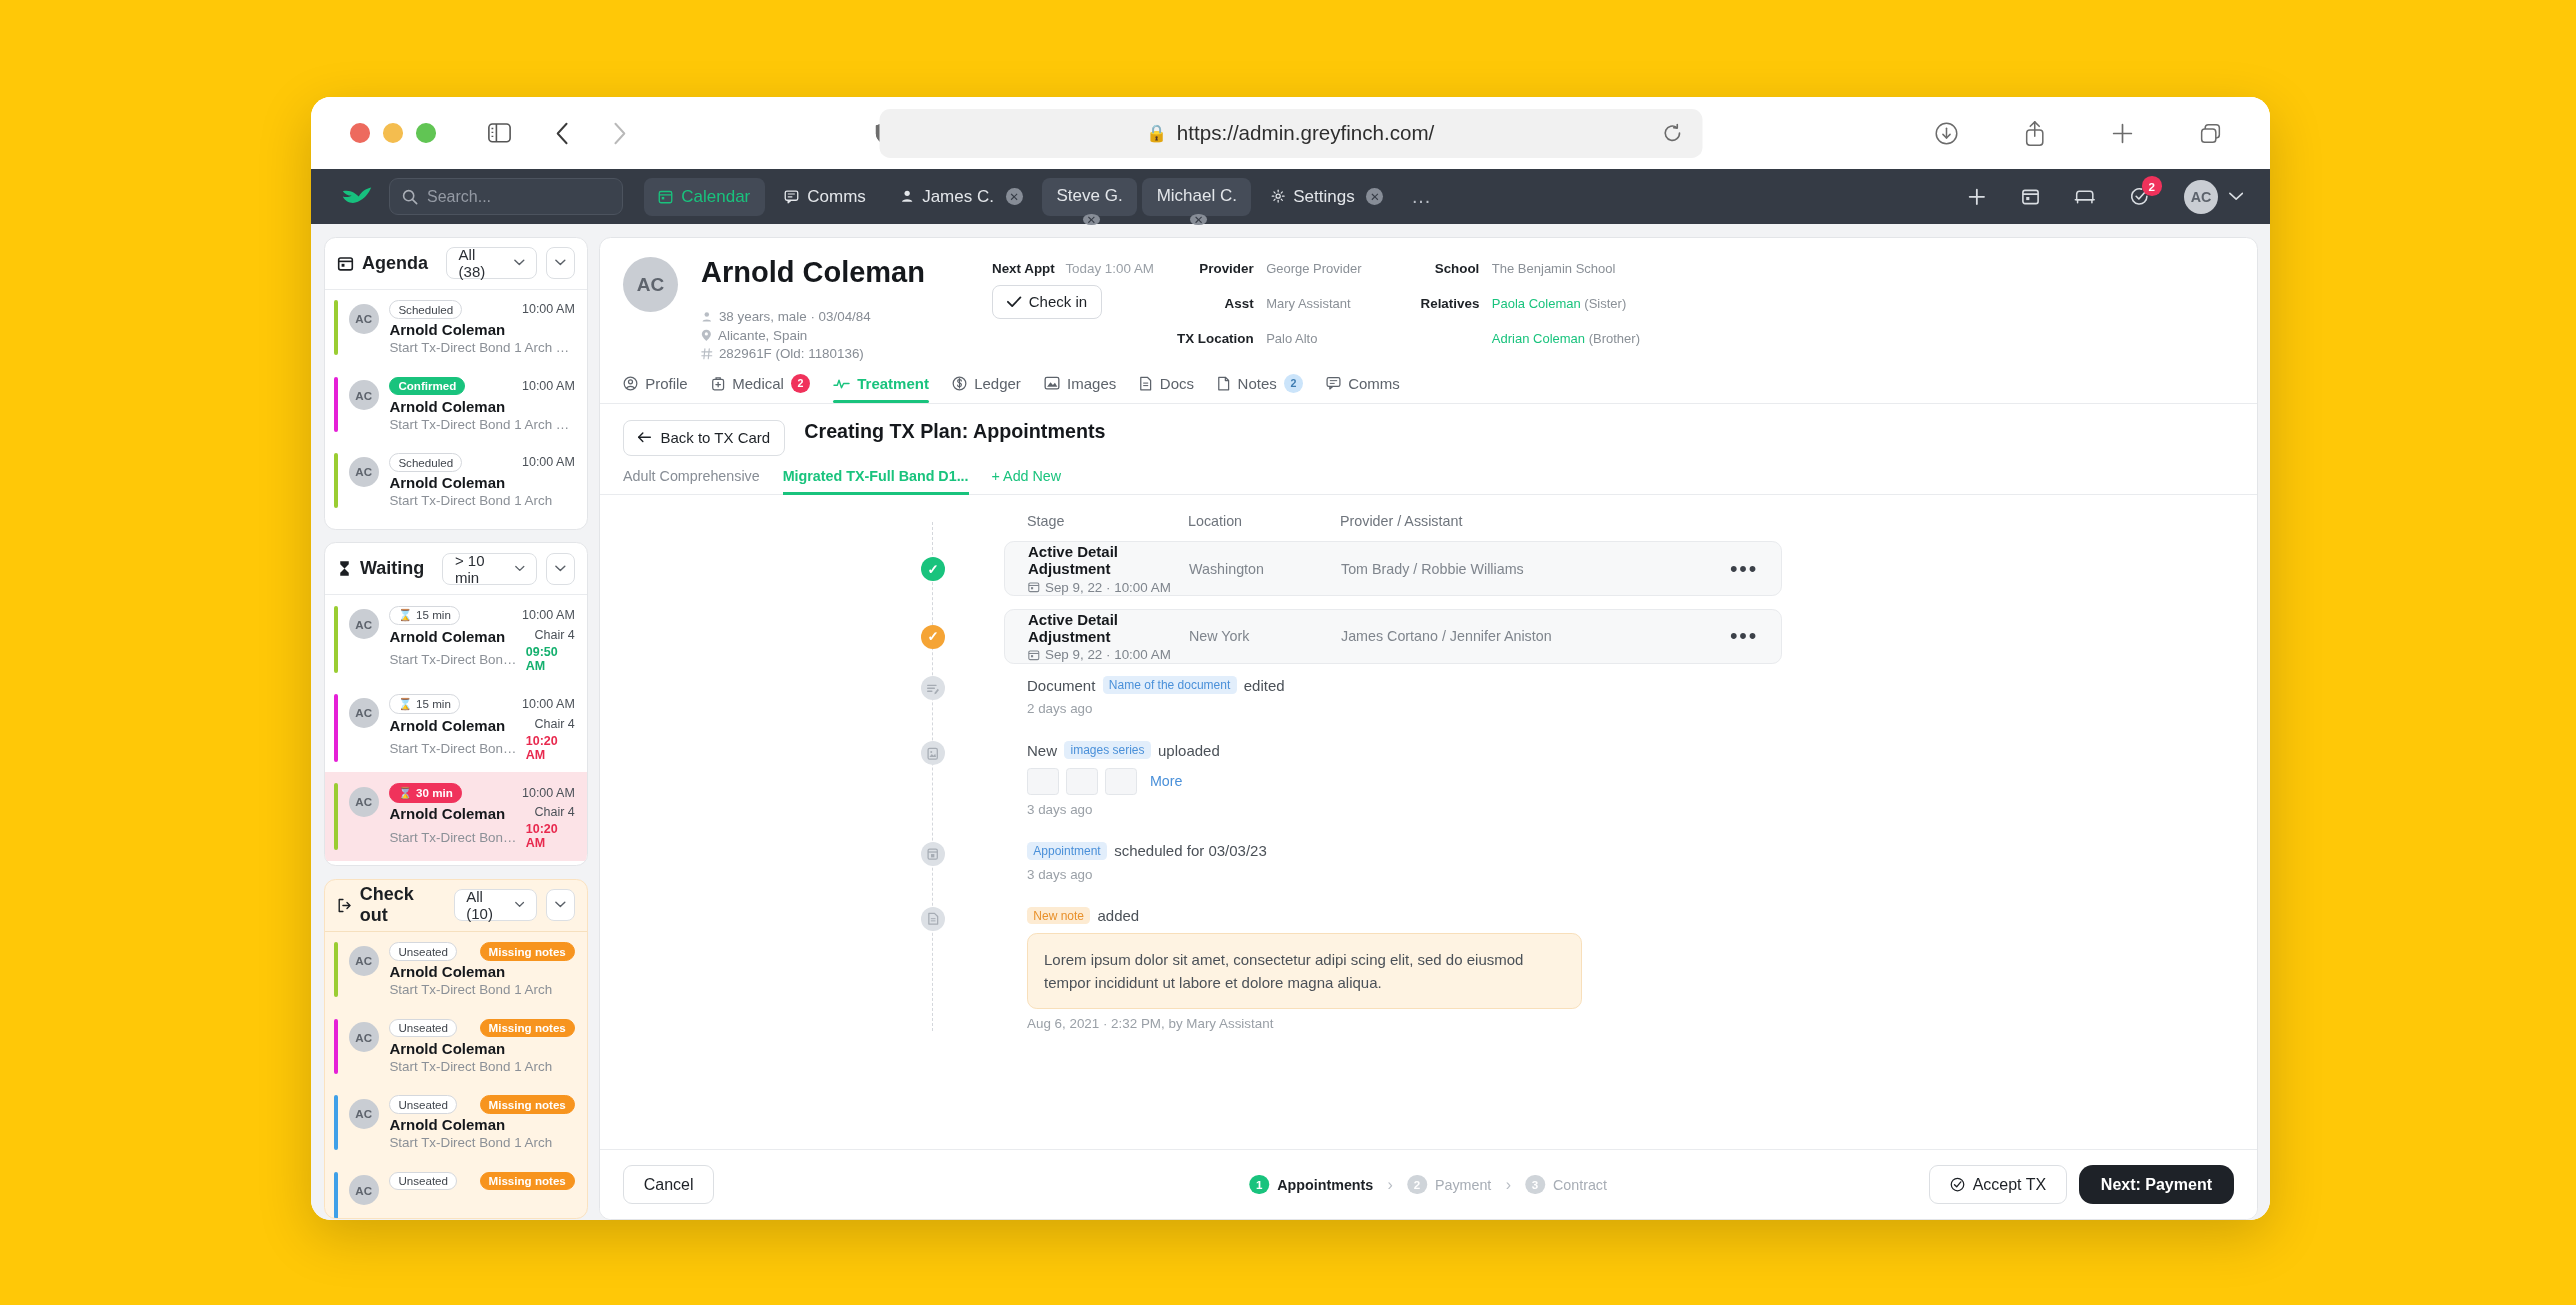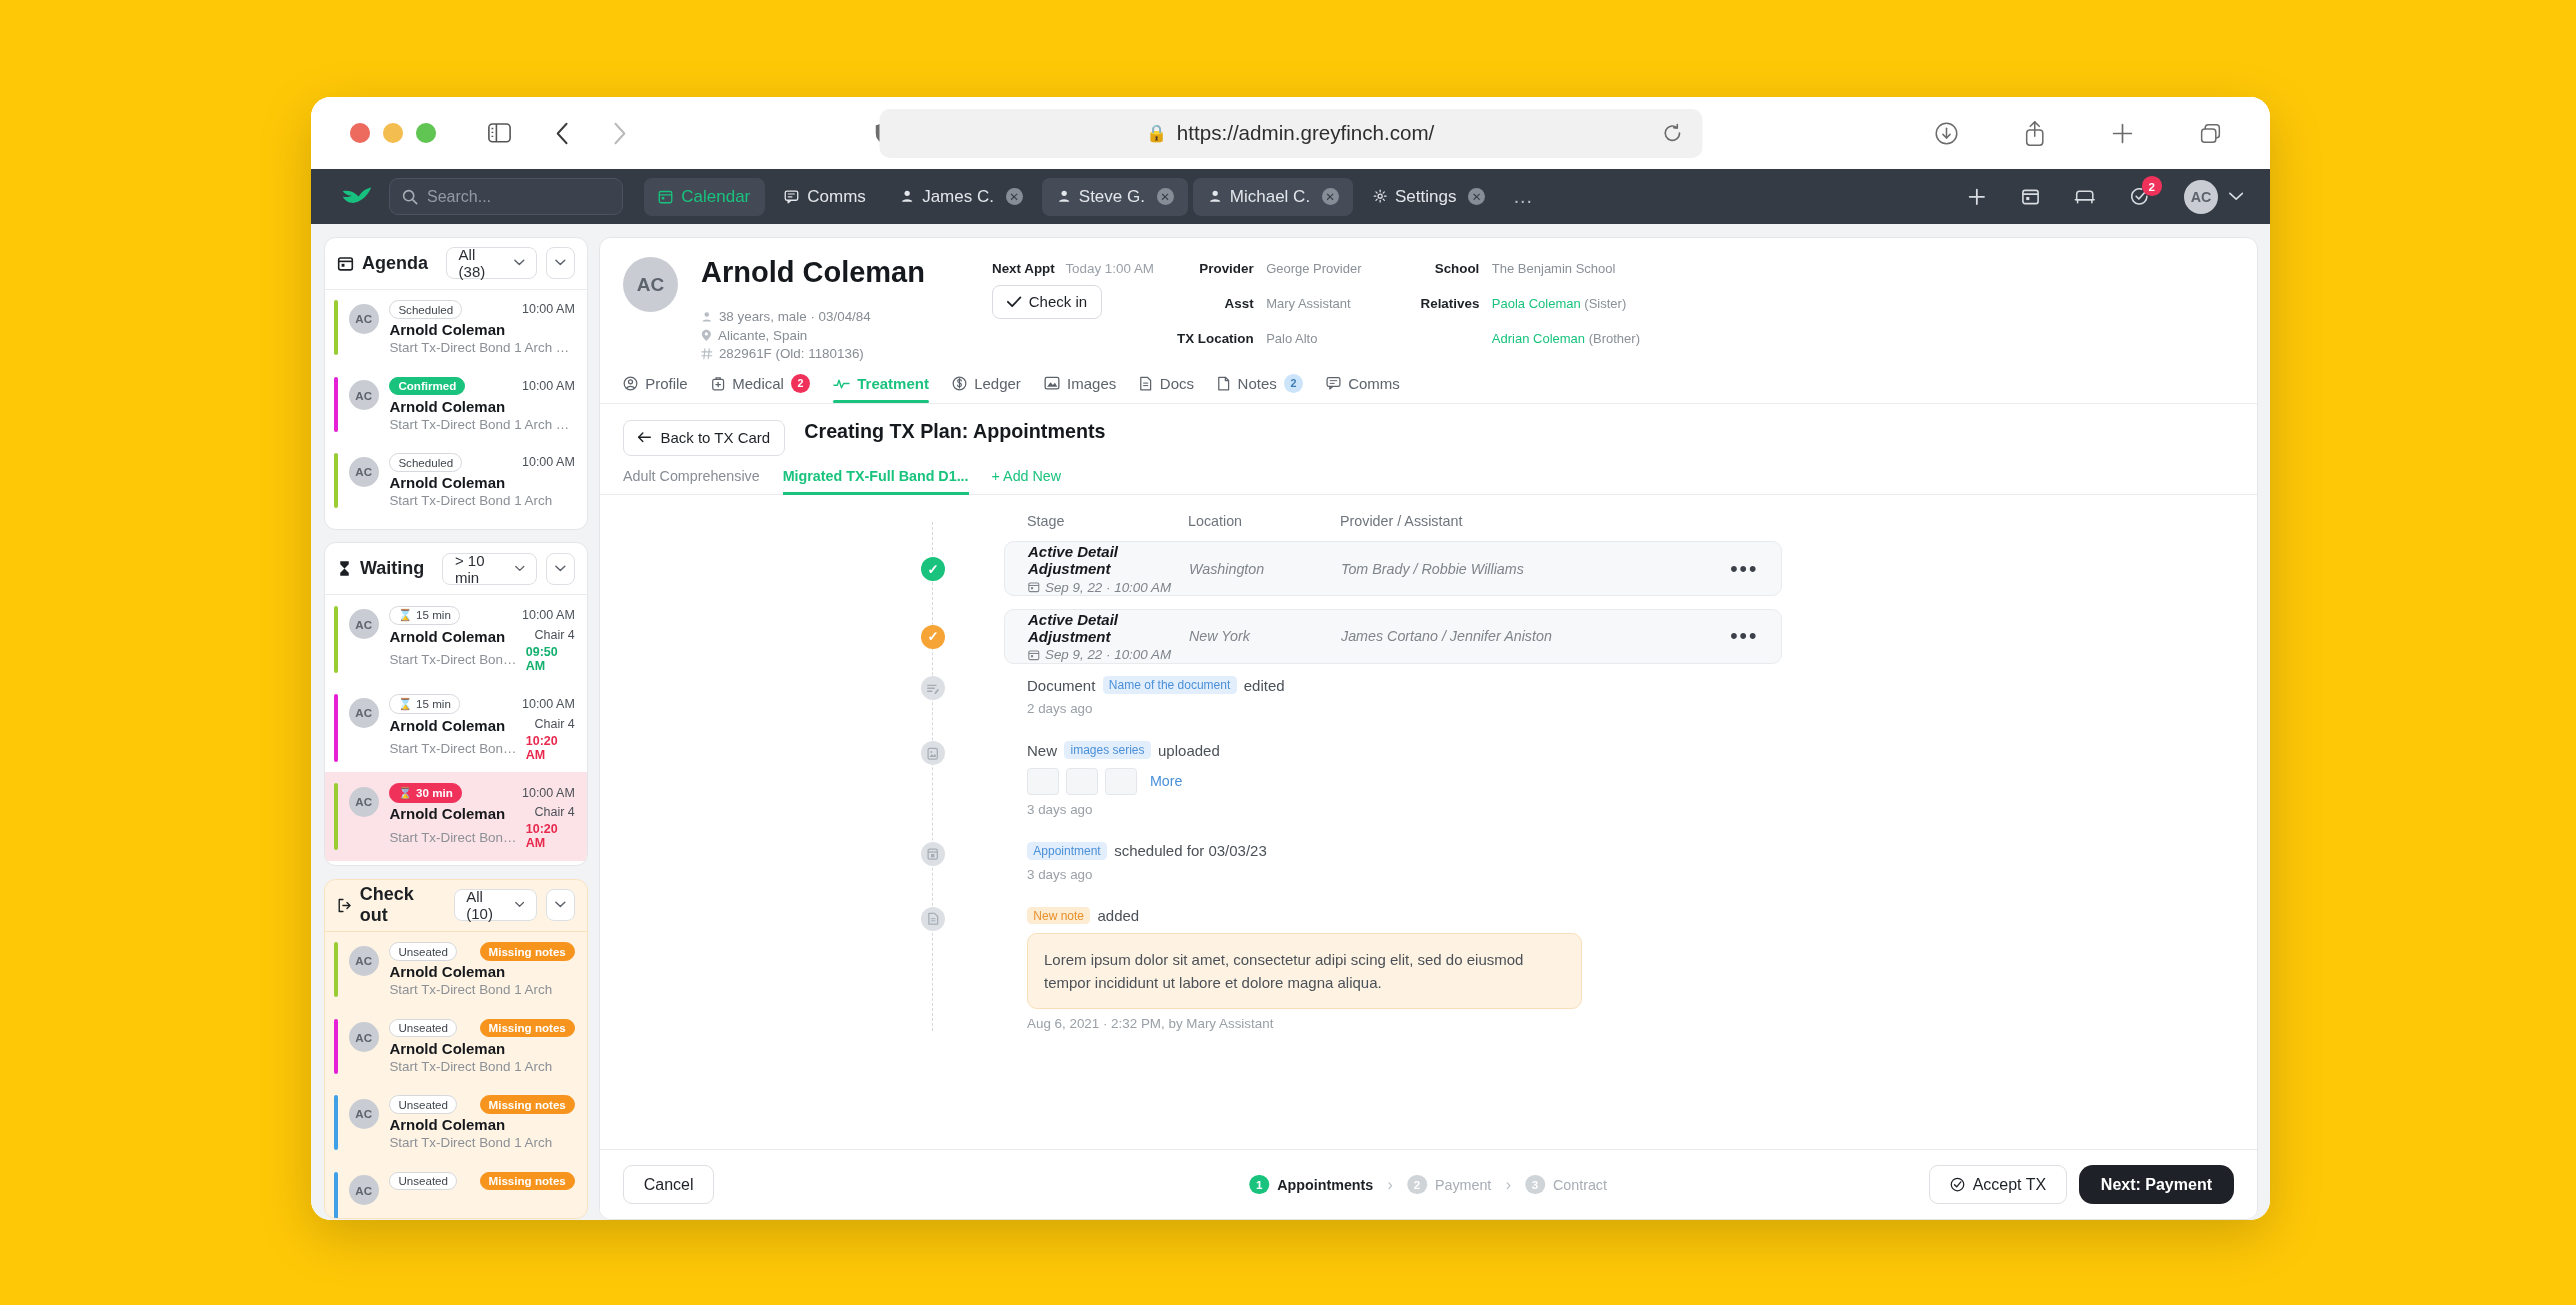--- a/index.html
+++ b/index.html
@@ -48,21 +48,21 @@
     border:0.9px solid #4c535e; border-radius:9px; display:flex; align-items:center; gap:9px;
     padding:0 12.5px; color:#8e95a0;
   }
   .searchbox span.ph{font-size:16px;color:#949aa4;}
   .navtabs{display:flex; align-items:center; gap:5.4px; margin-left:21.5px;}
   .navtab{
     height:38px; display:flex; align-items:center; gap:8px; padding:0 14.3px;
     border-radius:8px; color:#e3e6ea; font-size:17px; white-space:nowrap;
   }
   .navtab.active-cal{background:#434A56; color:#19C37D;}
-  .navtab.sel{background:#454C58;}
+  .navtab.sel{background:#454C58;flex-direction:column;}
   .navtab .x{
     width:17px;height:17px;border-radius:50%;background:#878d97;color:#353B45;
     display:flex;align-items:center;justify-content:center;font-size:11.6px;line-height:1;margin-left:3.6px;
   }
   .navtab.dots{color:#b9bec6; font-size:19.7px; letter-spacing:0.9px; padding:0 9px;}
   .appnav-right{position:absolute; right:27px; display:flex; align-items:center; gap:34px;}
   .nico{color:#d9dde2; display:flex; align-items:center; justify-content:center; position:relative;}
   .badge-red{
     position:absolute; top:-9.8px; right:-11.6px; background:#F0325B; color:#fff;
     font-size:11.6px; font-weight:bold; min-width:19.7px; height:19.7px; border-radius:9.8px;
@@ -160,21 +160,21 @@
 
   .scrollarea{flex:1; overflow:hidden; position:relative; padding:0 23px;}
   .timeline{position:relative; margin-left:381px; padding-top:18px;}
   .tl-axis{position:absolute; left:-72px; top:27px; bottom:0; width:0; border-left:0.9px dashed #D4D7DC;}
   .colhdr{display:flex; font-size:14.3px; color:#6f757d; padding:0 0 12.5px 23px;}
   .c1{width:161px;} .c2{width:152px;} .c3{flex:1;}
 
   .apptcard{
     background:#F7F8F9; border:0.9px solid #E8EAED; border-radius:9.8px;
     height:55px; display:flex; align-items:center; padding:0 23px; margin-bottom:12.5px;
-    width:778px; position:relative;font-style:italic;
+    width:778px; position:relative;
   }
   .ac-stage{width:161px;}
   .ac-stage .t{font-size:15px;font-weight:bold;color:#15181c;}
   .ac-stage .d{font-size:13.4px;color:#7f858d;margin-top:2.7px;display:flex;align-items:center;gap:5.4px;}
   .ac-loc{width:152px; font-size:14.3px; color:#7f858d;}
   .ac-prov{flex:1; font-size:14.3px; color:#7f858d;}
   .ac-dots{color:#3c4149; font-size:21.5px; letter-spacing:1.8px; line-height:0;}
   .tl-node{
     position:absolute; left:-83px; width:24px;height:24px;border-radius:50%;
     display:flex;align-items:center;justify-content:center;color:#fff;font-size:13.4px;font-weight:bold;

